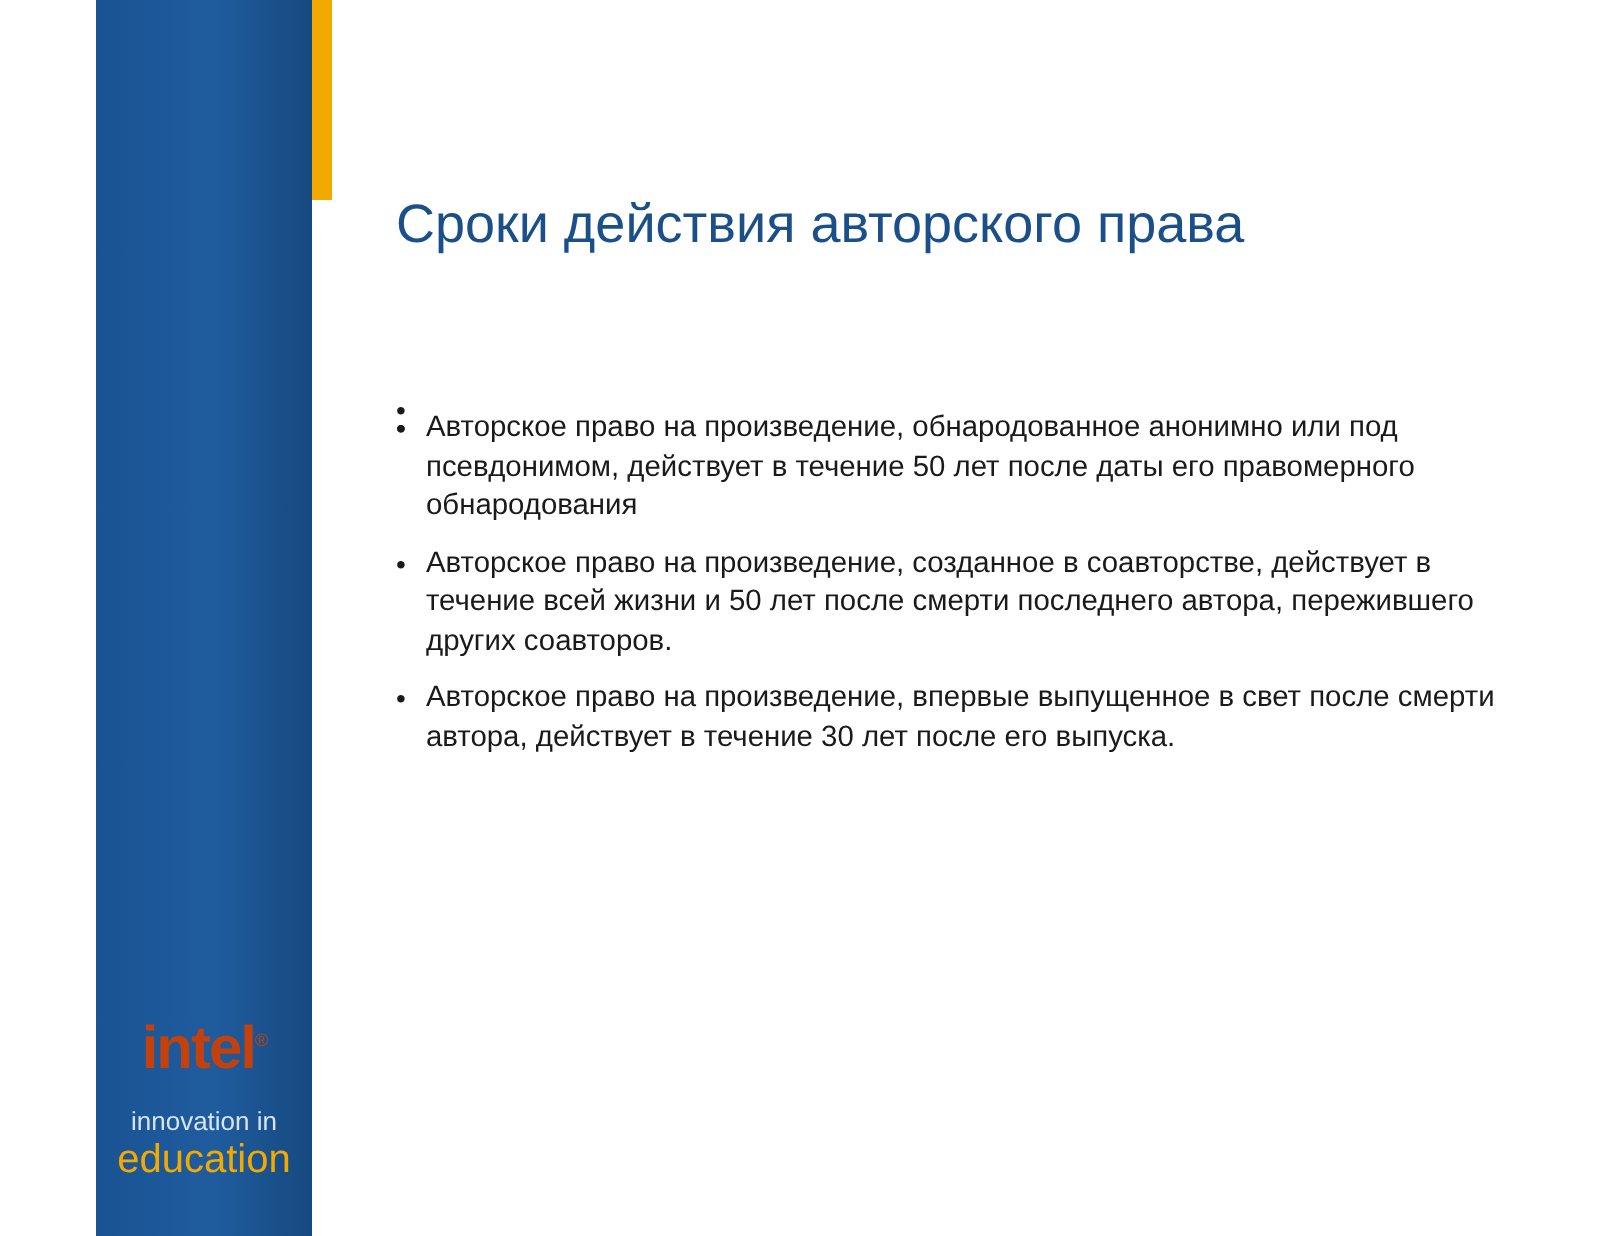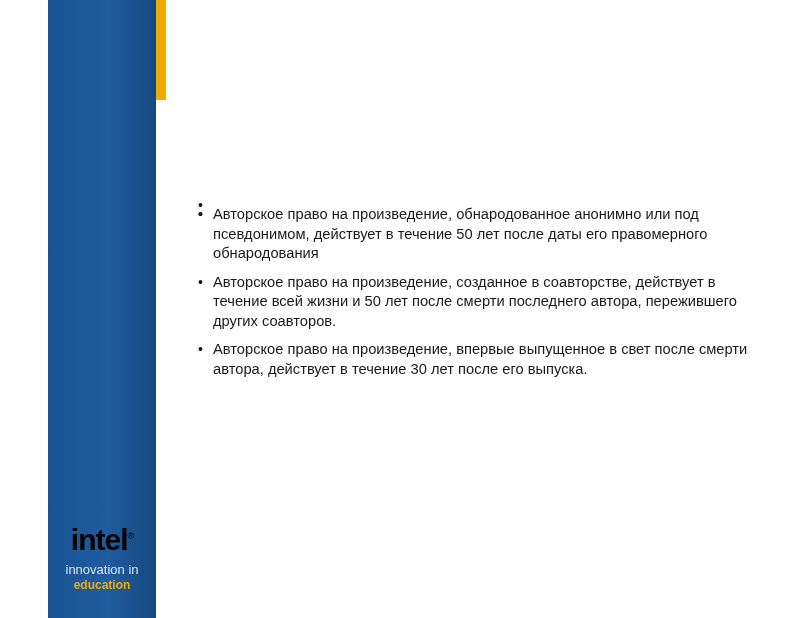--- a/index.html
+++ b/index.html
@@ -56,40 +56,39 @@
     bottom: 26px;
     width: 108px;
     text-align: center;
     color: #ffffff;
   }
   .logo-word {
     font-size: 30px;
     font-weight: bold;
     letter-spacing: -1px;
     line-height: 1;
-    color: #000000;
+    color: #c2410c;
     position: relative;
     display: inline-block;
   }
   .logo-r {
     font-size: 9px;
     vertical-align: super;
     font-weight: normal;
   }
   .logo-tag1 {
-    margin-top: 8px;
+    margin-top: 14px;
     font-size: 13px;
     color: #d8e4f2;
     line-height: 1.1;
   }
   .logo-tag2 {
-    font-size: 12px;
+    font-size: 20px;
     color: #f2a900;
     line-height: 1.2;
-    font-weight: bold;
   }
   .title {
     position: absolute;
     left: 198px;
     top: 96px;
     width: 576px;
     font-size: 27px;
     color: #1f4e79;
     color: #1b4f8a;
     line-height: 1.2;
@@ -131,20 +130,21 @@
 
   <div class="accent-bar"></div>
   <div class="accent-bar-lower"></div>
 
   <div class="logo-block">
     <div class="logo-word"><span>intel</span><span class="logo-r">®</span></div>
     <div class="logo-tag1">innovation in</div>
     <div class="logo-tag2">education</div>
   </div>
 
+  <div class="title">Сроки действия авторского права</div>
 
   <ul class="body-list">
     <li><span class="bullet">•</span></li>
     <li><span class="bullet">•</span></li>
     <li><span class="bullet">•</span><span>Авторское право на произведение, обнародованное анонимно или под псевдонимом, действует в течение 50 лет после даты его правомерного обнародования</span></li>
     <li><span class="bullet">•</span><span>Авторское право на произведение, созданное в соавторстве, действует в течение всей жизни и 50 лет после смерти последнего автора, пережившего других соавторов.</span></li>
     <li><span class="bullet">•</span><span>Авторское право на произведение, впервые выпущенное в свет после смерти автора, действует в течение 30 лет после его выпуска.</span></li>
   </ul>
 
 </div>

